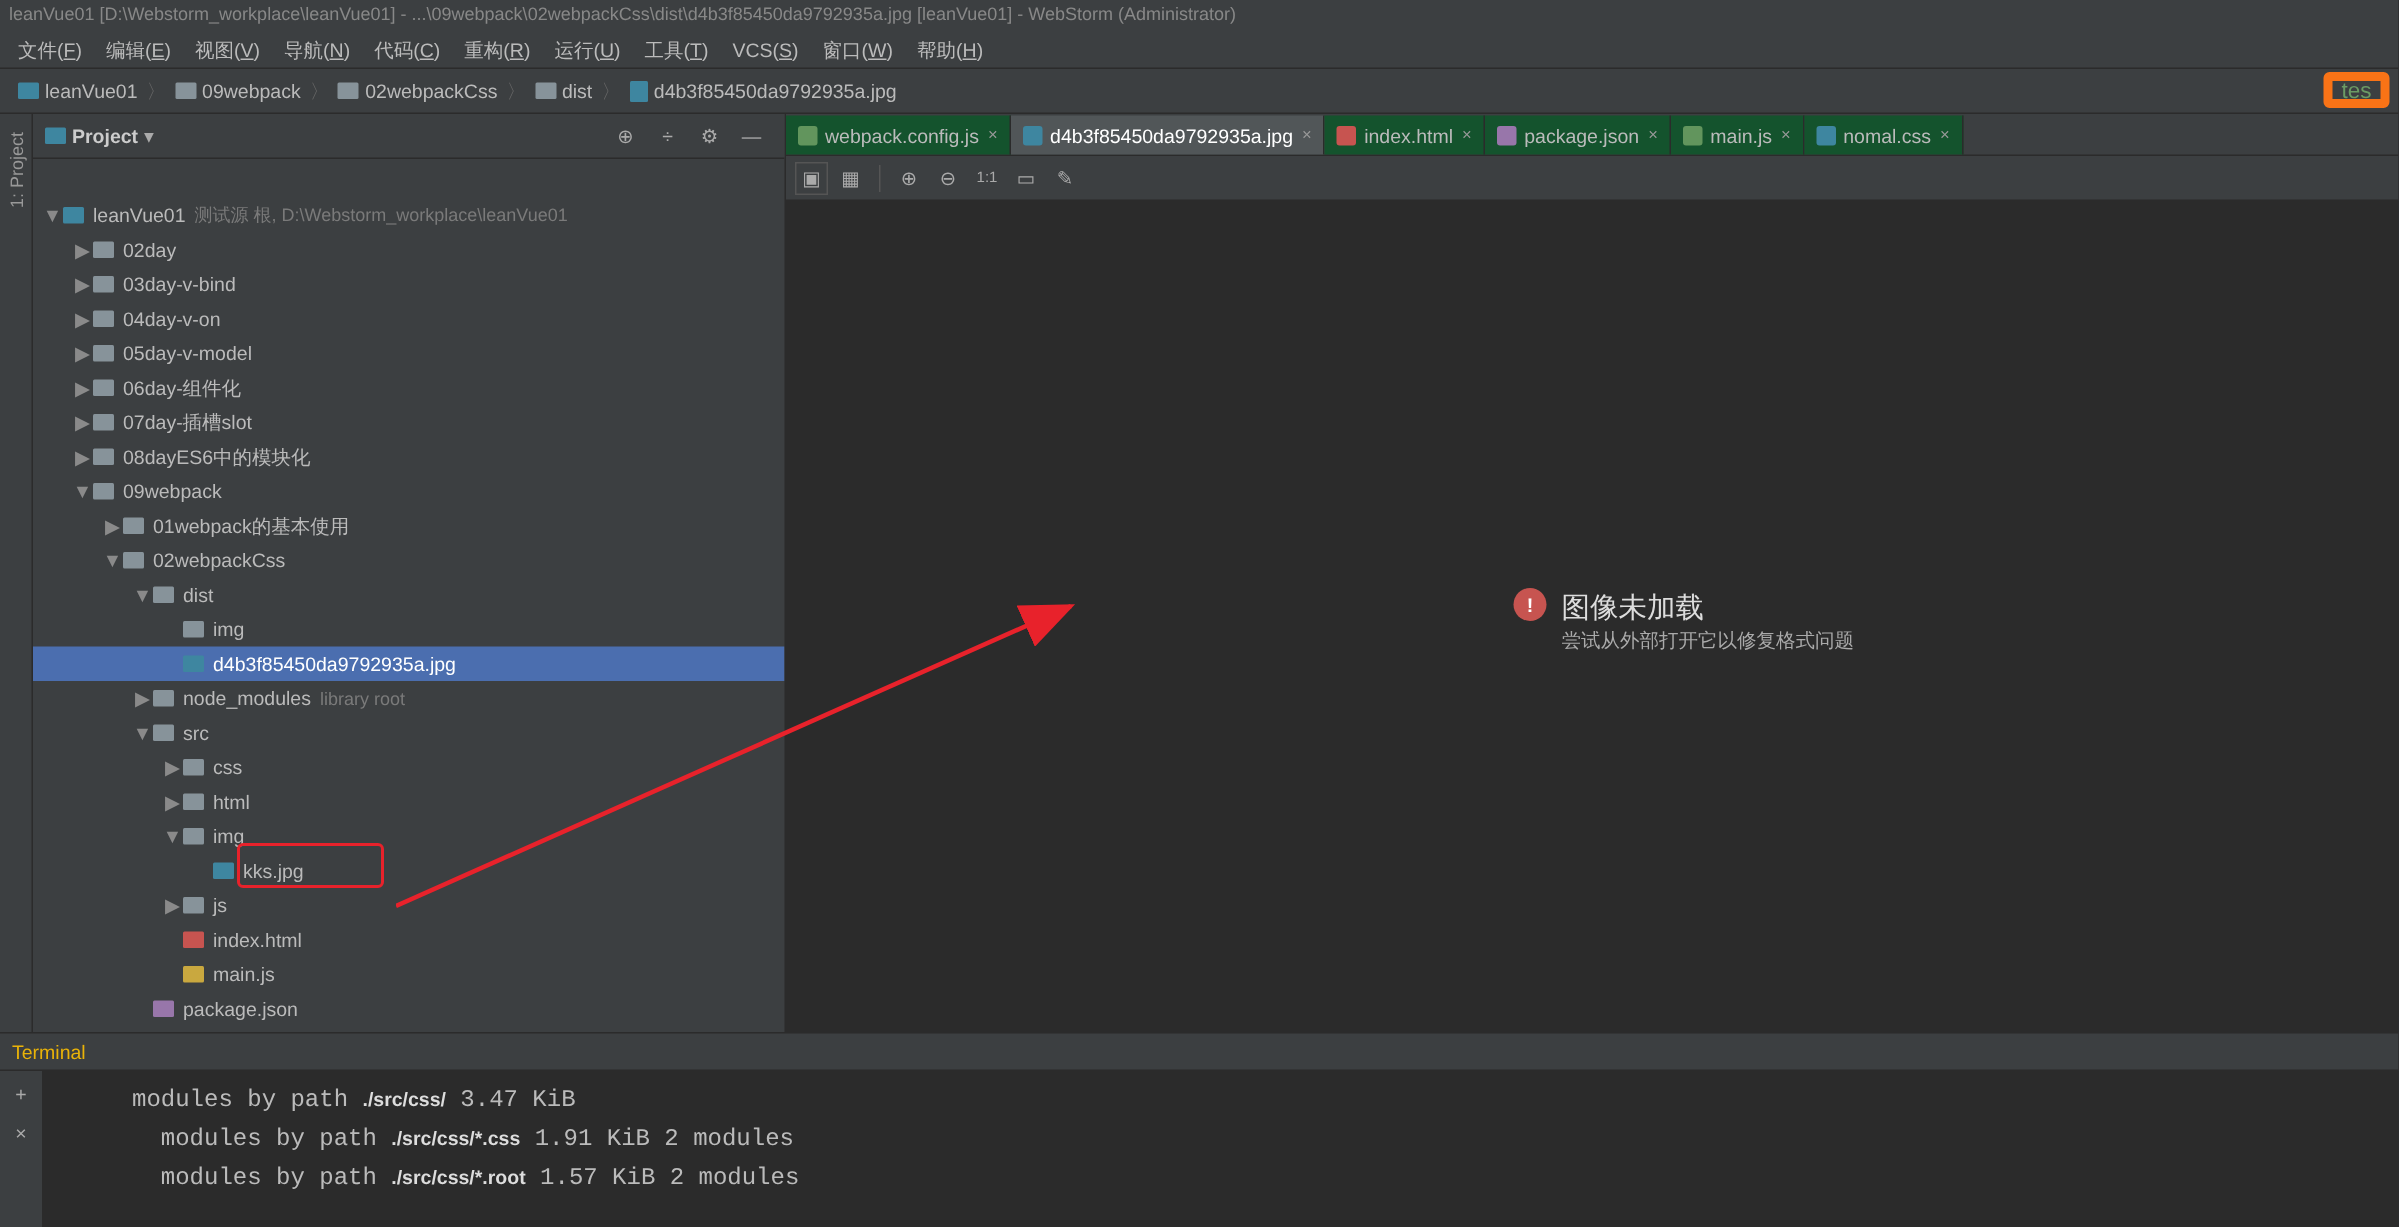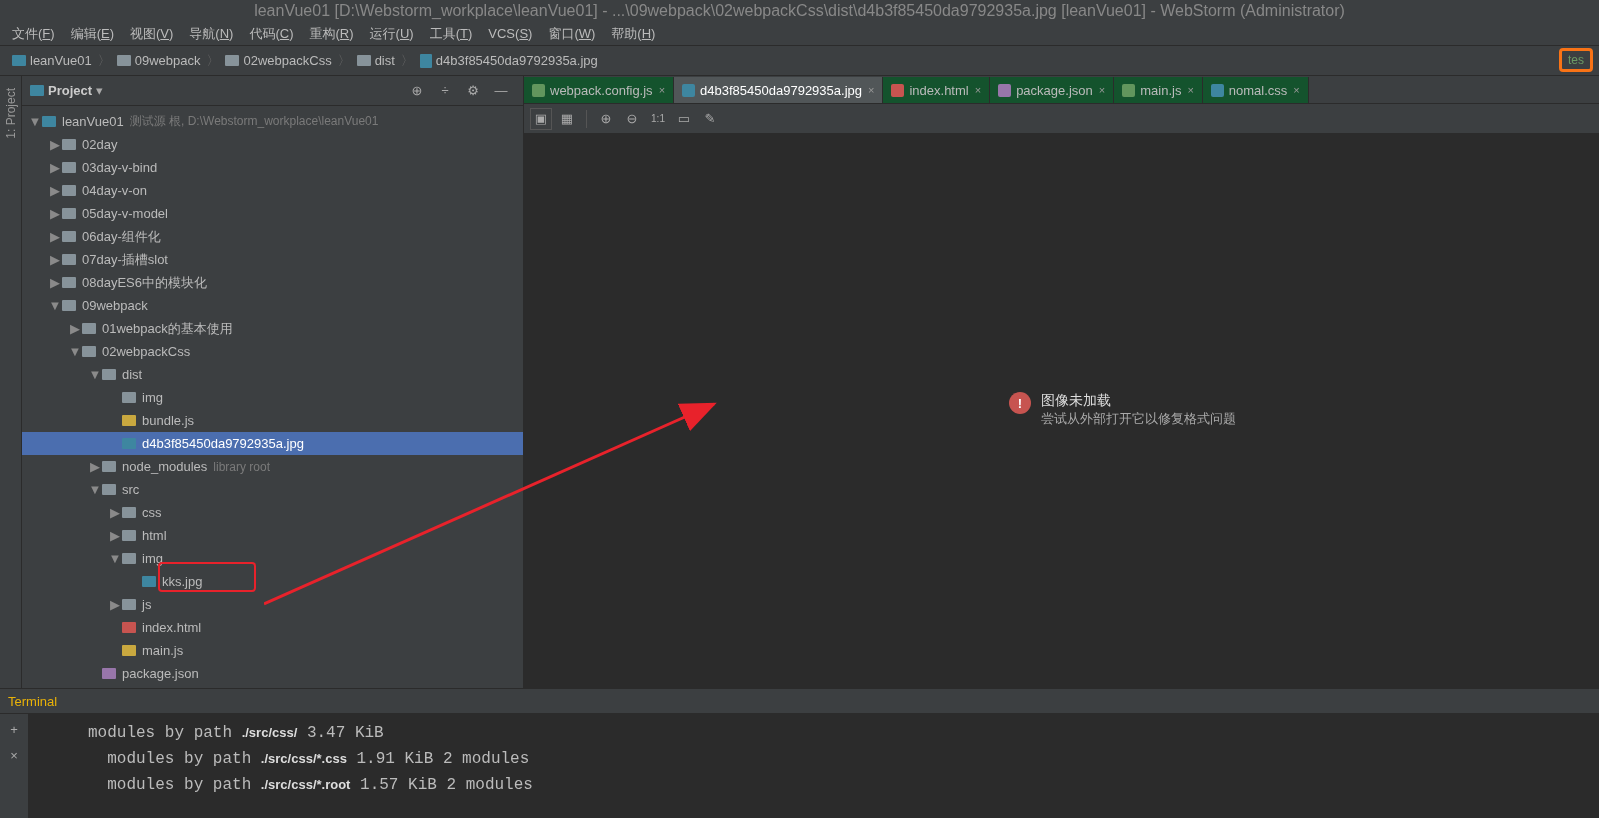--- a/index.html
+++ b/index.html
@@ -1,30 +1,30 @@
 <!DOCTYPE html>
 <html><head>
 <meta charset="utf-8">
 <style>
 * { margin:0; padding:0; box-sizing:border-box; font-family:"Segoe UI",Arial,sans-serif; font-size:13px; }
 body { background:#2b2b2b; color:#bbb; width:1599px; height:818px; overflow:hidden; user-select:none; }
-.titlebar { background:#3c3f41; height:22px; padding:2px 6px; color:#888; font-size:16px; white-space:nowrap; overflow:hidden;text-align:center; }
+.titlebar { background:#3c3f41; height:22px; padding:2px 6px; color:#888; font-size:12px; white-space:nowrap; overflow:hidden; }
 .menubar { background:#3c3f41; height:24px; display:flex; align-items:center; padding:0 4px; border-bottom:1px solid #2b2b2b; }
 .menubar .item { padding:3px 8px; color:#bbb; cursor:pointer; }
 .menubar .item u { text-decoration:underline; }
 .breadcrumb { background:#3c3f41; height:30px; display:flex; align-items:center; padding:0 8px; border-bottom:1px solid #2b2b2b; }
 .breadcrumb .crumb { display:flex; align-items:center; color:#bbb; padding:2px 4px; }
 .breadcrumb .sep { color:#666; margin:0 2px; }
 .foldicon { width:14px; height:11px; background:#87939a; display:inline-block; margin-right:4px; border-radius:1px; }
 .foldicon.teal { background:#3e86a0; }
 .foldicon.file { background:#3e86a0; width:12px; height:14px; }
 .main { display:flex; height:612px; }
 .left-gutter { width:22px; background:#3c3f41; border-right:1px solid #2b2b2b; display:flex; flex-direction:column; align-items:center; }
 .left-gutter .vlabel { writing-mode:vertical-rl; transform:rotate(180deg); color:#999; margin-top:12px; font-size:12px; }
-.sidebar { width:502px; background:#3c3f41; display:flex; flex-direction:column; border-right:1px solid #2b2b2b; }
+.sidebar { width:502px; background:#3c3f41; display:flex; flex-direction:column; border-right:1px solid #2b2b2b;gap:22px; }
 .sidebar-hdr { height:30px; background:#3c3f41; display:flex; align-items:center; padding:0 8px; border-bottom:1px solid #2b2b2b; }
 .sidebar-hdr .title { font-weight:bold; color:#ccc; margin-right:4px; }
 .sidebar-hdr .spacer { flex:1; }
 .sidebar-hdr .tb { width:20px; height:20px; color:#aaa; display:flex; align-items:center; justify-content:center; margin:0 4px; cursor:pointer; }
 .tree { flex:1; overflow:auto; padding-top:4px; }
 .row { display:flex; align-items:center; height:23px; padding-left:6px; color:#bbb; white-space:nowrap; cursor:pointer; }
 .row.sel { background:#4b6eaf; color:#fff; }
 .row .arrow { width:14px; display:inline-flex; justify-content:center; color:#8a8a8a;}
 .row .lbl { margin-left:2px; }
 .row .dim { color:#7a7a7a; margin-left:6px; font-size:12px; }
@@ -45,21 +45,21 @@
 .err-box { position:absolute; display:flex; align-items:flex-start; color:#bbb; }
 .err-icon { width:22px; height:22px; border-radius:11px; background:#c75450; color:#fff; font-weight:bold; display:flex; align-items:center; justify-content:center; margin-right:10px; }
 .arrow-svg { position:absolute; pointer-events:none; }
 .highlight-box { position:absolute; border:2px solid #e8222b; border-radius:4px; }
 .terminal-hdr { height:26px; background:#3c3f41; border-top:1px solid #2b2b2b; border-bottom:1px solid #2b2b2b; display:flex; align-items:center; padding:0 8px; color:#eab308; }
 .terminal { height:106px; background:#2b2b2b; display:flex; }
 .term-gutter { width:28px; background:#3c3f41; display:flex; flex-direction:column; align-items:center; padding-top:6px; gap:8px; }
 .term-gutter .b { width:18px; height:18px; color:#aaa; display:flex; align-items:center; justify-content:center; cursor:pointer; }
 .term-out { flex:1; padding:6px 12px; font-family:"Consolas","Courier New",monospace; font-size:16px; line-height:26px; color:#bbb; white-space:pre; overflow:hidden; }
 .term-out b { color:#ddd; font-weight:bold; }
-.rt-badge{position:absolute;right:6px;top:48px;height:24px;padding:0 6px;display:flex;align-items:center;color:#6b9b64;border:3px solid #f97316;border-radius:4px;font-size:12px}
+.rt-badge{position:absolute;right:6px;top:48px;height:24px;padding:0 6px;display:flex;align-items:center;color:#6b9b64;border:6px solid #f97316;border-radius:4px;font-size:15px}
 </style>
 </head>
 <body>
 
 <div class="titlebar">leanVue01 [D:\Webstorm_workplace\leanVue01] - ...\09webpack\02webpackCss\dist\d4b3f85450da9792935a.jpg [leanVue01] - WebStorm (Administrator)</div>
 
 <div class="menubar" id="menubar">
     <span class="item">文件(<u>F</u>)</span>
     <span class="item">编辑(<u>E</u>)</span>
     <span class="item">视图(<u>V</u>)</span>
@@ -176,25 +176,20 @@
         </div>
         <div class="row indent3">
           <span class="arrow">▼</span>
           <span class="foldicon"></span>
           <span class="lbl">dist</span>
         </div>
         <div class="row indent4">
           <span class="arrow"></span>
           <span class="foldicon"></span>
           <span class="lbl">img</span>
-        </div>
-        <div class="row indent4">
-          <span class="arrow"></span>
-          <span class="foldicon" style="background: rgb(201, 168, 63);"></span>
-          <span class="lbl">bundle.js</span>
         </div>
         <div class="row indent4 sel">
           <span class="arrow"></span>
           <span class="foldicon" style="background: rgb(62, 134, 160);"></span>
           <span class="lbl">d4b3f85450da9792935a.jpg</span>
         </div>
         <div class="row indent3">
           <span class="arrow">▶</span>
           <span class="foldicon"></span>
           <span class="lbl">node_modules</span>
@@ -296,21 +291,21 @@
         <defs>
             <marker id="ah" markerWidth="12" markerHeight="10" refX="11" refY="5" orient="auto">
               <path d="M0,0 L12,5 L0,10 Z" fill="#e8222b"></path>
             </marker>
           </defs>
         <line x1="0" y1="250" x2="450" y2="50" stroke="#e8222b" stroke-width="3" marker-end="url(#ah)"></line>
       </svg>
       <div class="err-box" style="left:485px;top:258px">
         <div class="err-icon">!</div>
         <div>
-          <div style="color:#ddd;font-size:14px">图像未加载</div>
+          <div style="color:#ddd;font-size:19px">图像未加载</div>
           <div style="font-size:13px;color:#aaa">尝试从外部打开它以修复格式问题</div>
         </div>
       </div>
     </div>
   </div>
 </div>
 
 <div class="terminal-hdr">Terminal</div>
 <div class="terminal">
   <div class="term-gutter">

